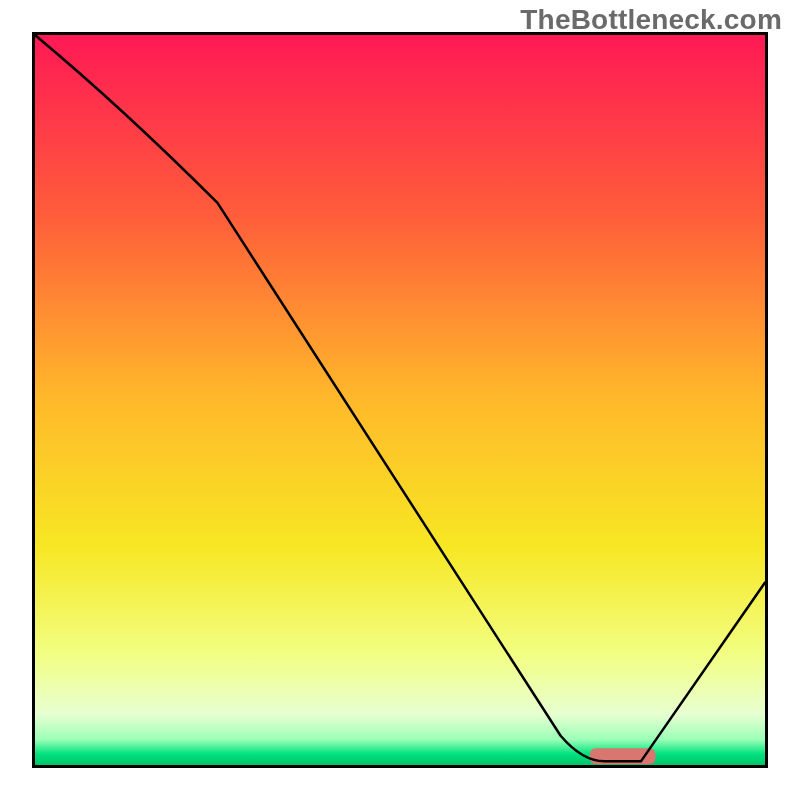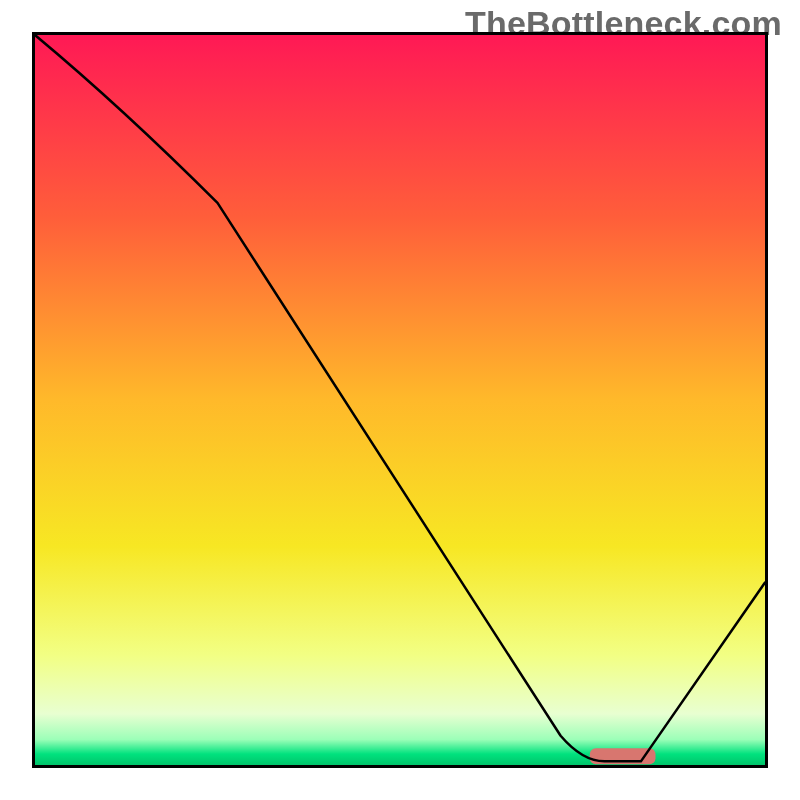--- a/index.html
+++ b/index.html
@@ -12,21 +12,21 @@
   }
   .container {
     position: relative;
     width: 800px;
     height: 800px;
   }
   .watermark {
     position: absolute;
     top: 4px;
     right: 18px;
-    font-size: 34px;
+    font-size: 28px;
     font-weight: 600;
     color: #6a6a6a;
     letter-spacing: 0.2px;
   }
   .frame {
     position: absolute;
     left: 32px;
     top: 32px;
     width: 736px;
     height: 736px;

